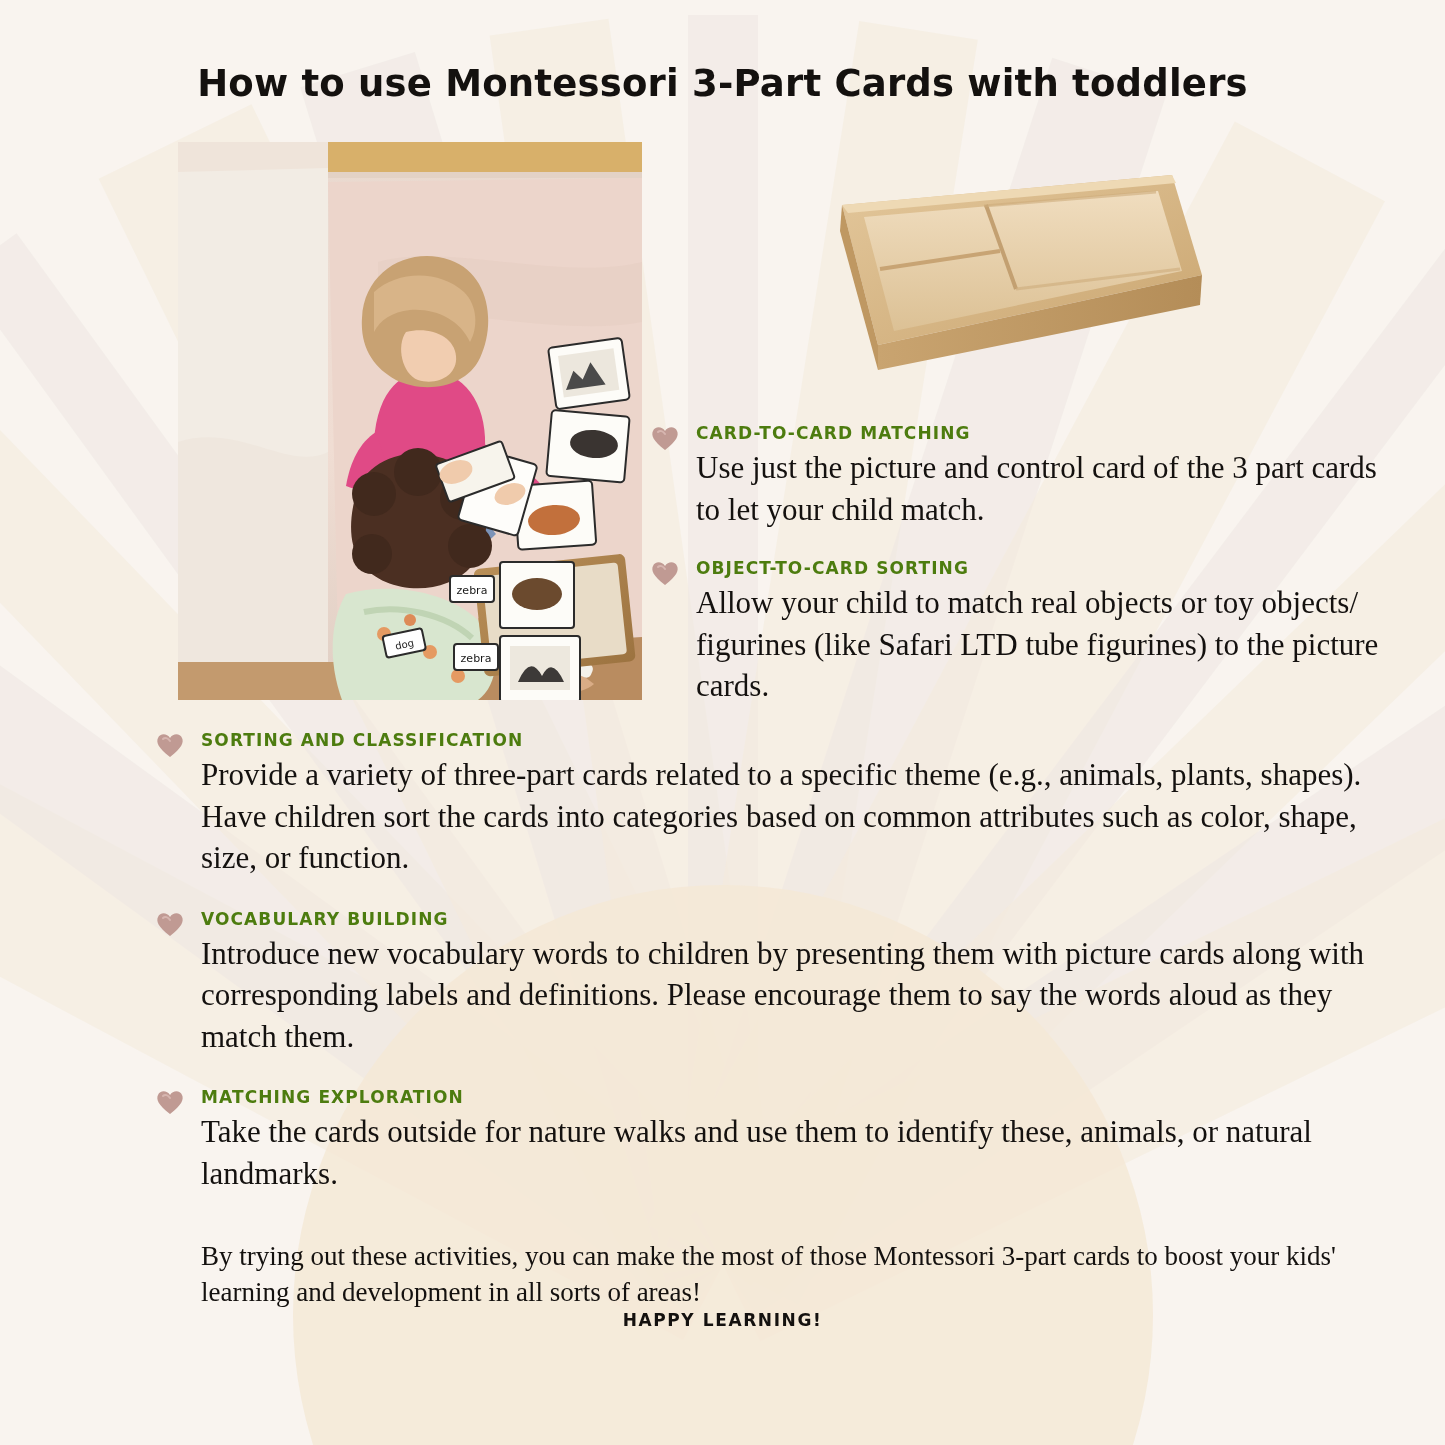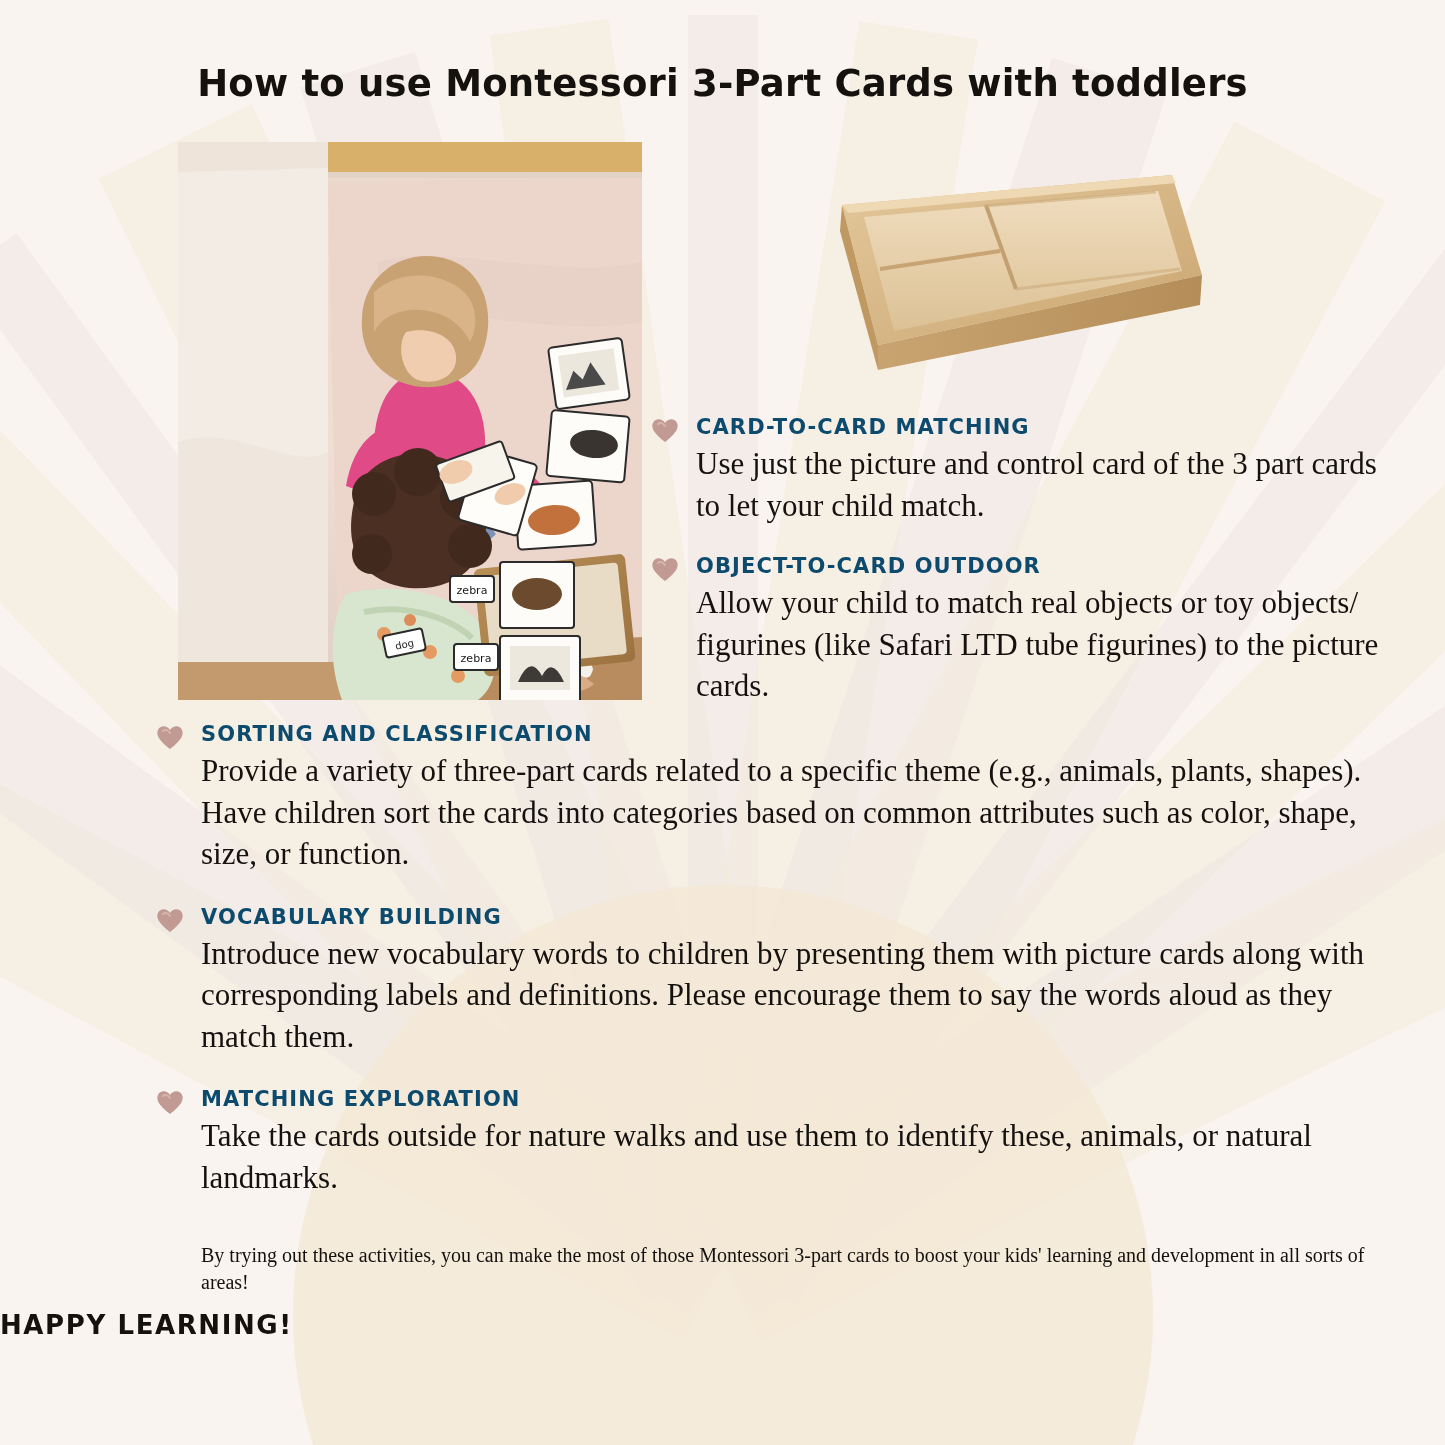--- a/index.html
+++ b/index.html
@@ -118,58 +118,58 @@
 
   .item { position: relative; margin-bottom: 22px; }
   .item .heart {
     position: absolute;
     left: 0;
     top: 2px;
     width: 30px;
     height: 26px;
   }
   .item h3 {
-    margin: 0 0 4px 0;
+    margin: 8px 0 4px 0;
     padding-left: 46px;
     font-family: "DejaVu Sans", sans-serif;
     font-weight: bold;
-    font-size: 21px;
+    font-size: 17px;
     letter-spacing: 1.1px;
-    color: #0c4a6e;
+    color: #4d7c0f;
   }
   .item p {
     margin: 0;
     padding-left: 46px;
     font-family: "Liberation Serif", serif;
     font-size: 31px;
     line-height: 1.34;
     color: #14110f;
   }
   .col-right .item { margin-bottom: 28px; }
   .col-full .item { margin-bottom: 30px; }
 
   .closing {
     margin: 0;
     padding-left: 46px;
     padding-top: 14px;
     font-family: "Liberation Serif", serif;
-    font-size: 20px;
+    font-size: 27px;
     line-height: 1.34;
     color: #14110f;
   }
 
   .happy {
     position: absolute;
     left: 0;
     top: 1310px;
     width: 1445px;
-    text-align: left;
+    text-align: center;
     font-family: "DejaVu Sans", sans-serif;
     font-weight: bold;
-    font-size: 26px;
+    font-size: 17px;
     letter-spacing: 1.6px;
     color: #14110f;
   }
 </style>
 </head>
 <body>
 
 <div class="page">
 
   <div class="bg">
@@ -349,21 +349,21 @@
         <p>Use just the picture and control card of the 3 part cards to let your child match.</p>
       </div>
 
       <div class="item">
         <span class="heart">
           <svg width="30" height="26" viewBox="0 0 30 26" xmlns="http://www.w3.org/2000/svg">
             <path d="M15 25 C3 16 1 10 3 6 C5 1 12 1 15 6 C18 1 25 1 27 6 C29 10 27 16 15 25 Z" fill="#c09a93"></path>
             <path d="M8 7 C10 5 13 6 15 9" stroke="#d7b6b0" stroke-width="2" fill="none" stroke-linecap="round"></path>
           </svg>
         </span>
-        <h3>OBJECT-TO-CARD OUTDOOR</h3>
+        <h3>OBJECT-TO-CARD SORTING</h3>
         <p>Allow your child to match real objects or toy objects/ figurines (like Safari LTD tube figurines) to the picture cards.</p>
       </div>
 
     </div>
 
     <div class="col-full">
 
       <div class="item">
         <span class="heart">
           <svg width="30" height="26" viewBox="0 0 30 26" xmlns="http://www.w3.org/2000/svg">

